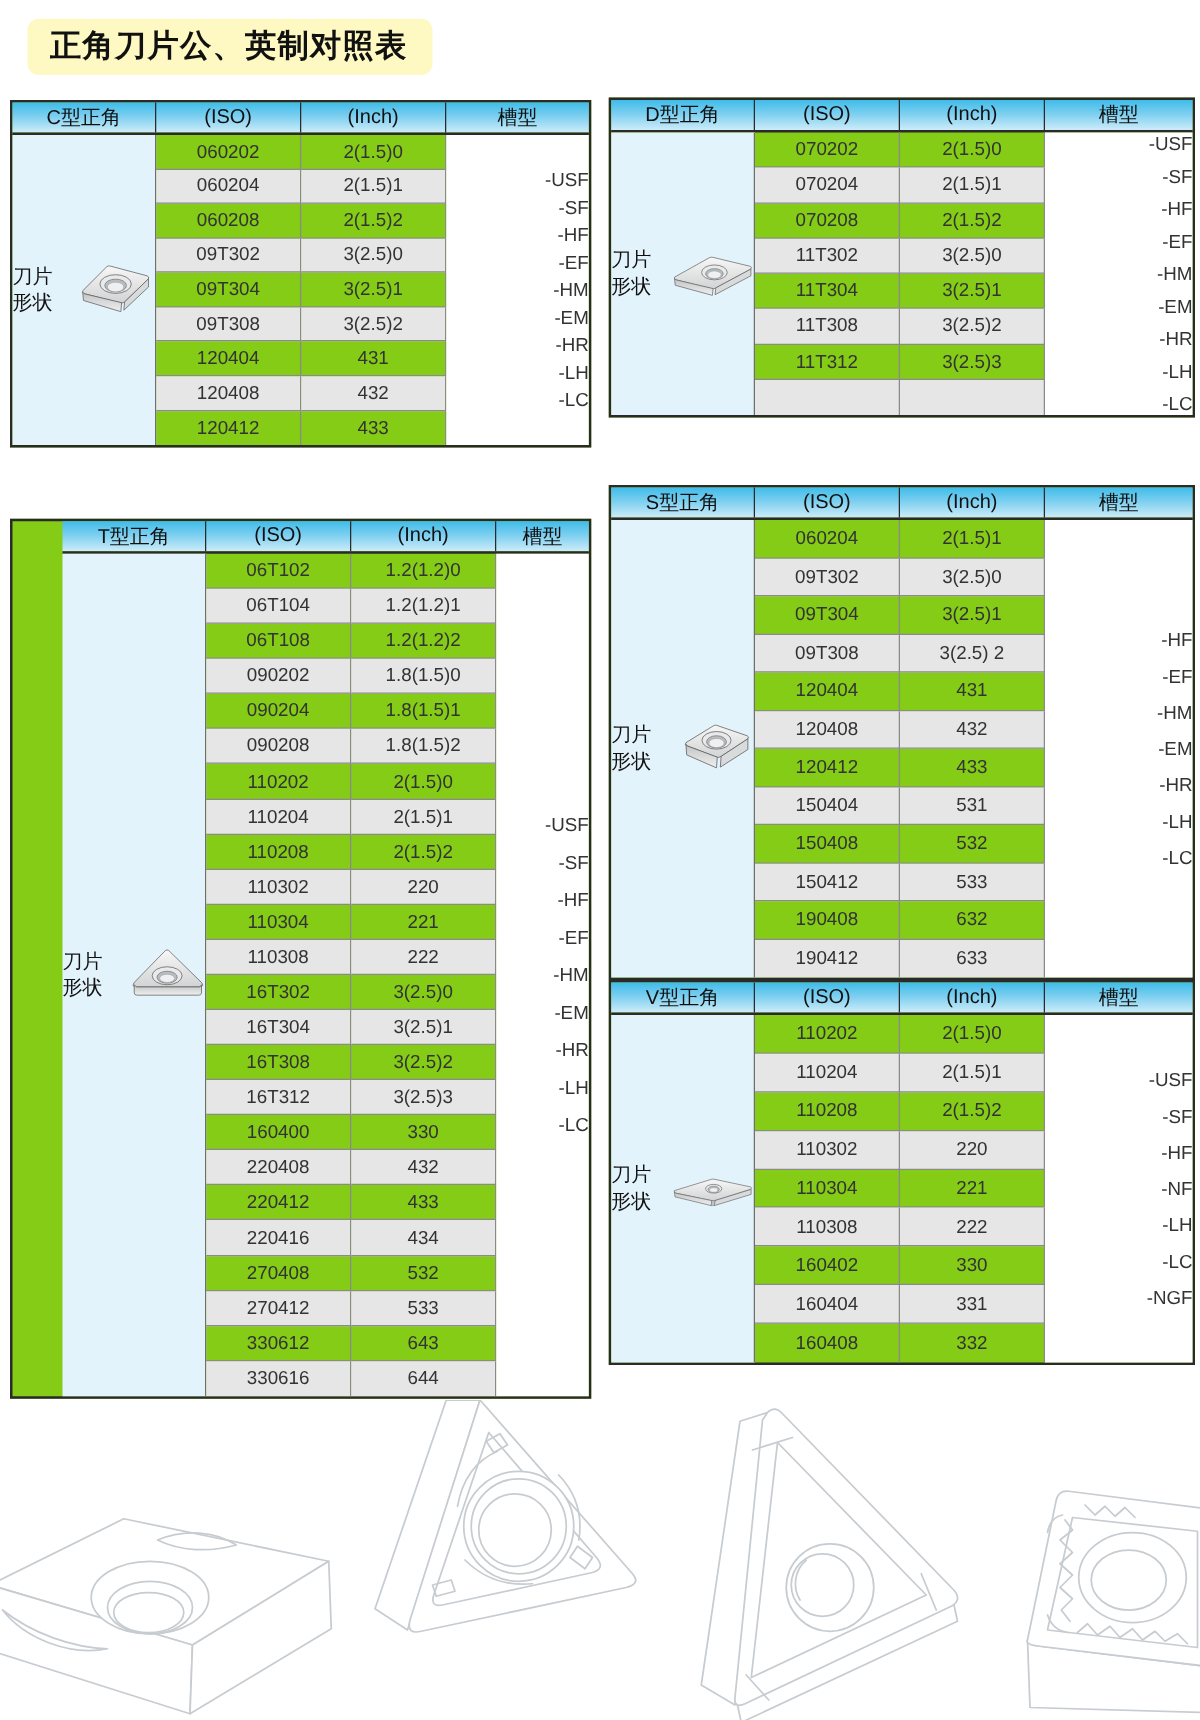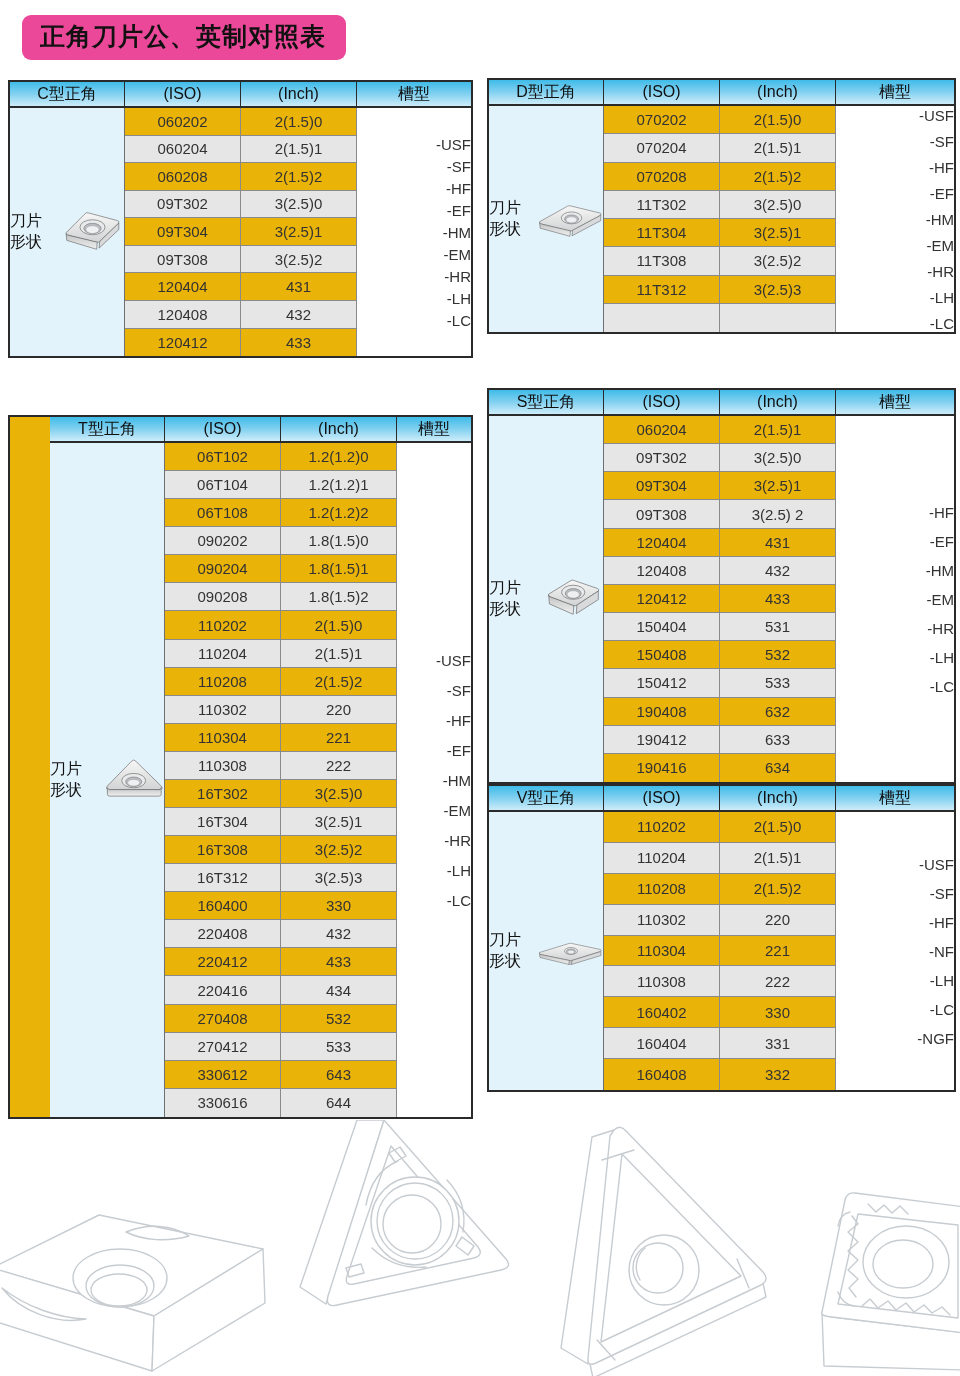--- a/index.html
+++ b/index.html
@@ -6,28 +6,28 @@
   html,body { background:#fff; }
   body {
     font-family: "Liberation Sans", "DejaVu Sans", sans-serif;
     width: 960px; height: 1376px; position: relative; overflow: hidden;
   }
   .page { position:absolute; left:0; top:0; width:960px; height:1376px; background:#fff; }
 
   
   .page-title {
     position:absolute; left:22px; top:15px;
-    background:#ec4899; color:#111;
+    background:#fef9c3; color:#111;
     font-size:25px; font-weight:bold; letter-spacing:1px;
     padding:5px 20px 7px 18px; border-radius:9px;
   }
 
   
   .insert-table {
-    position:absolute; background:#eab308;
+    position:absolute; background:#84cc16;
     border:2px solid #2a2a2a;
     display:flex; flex-direction:column;
   }
   .tbl-c { left:8px;   top:80px;  width:465px; height:278px; }
   .tbl-d { left:487px; top:78px;  width:469px; height:256px; }
   .tbl-t { left:8px;   top:415px; width:465px; height:704px;padding-left:40px; }
   .tbl-s { left:487px; top:388px; width:469px; height:396px; }
   .tbl-v { left:487px; top:784px; width:469px; height:308px; }
 
   .thead {
@@ -432,24 +432,20 @@
             <div class="cell">150412</div>
             <div class="cell">533</div>
           </div>
           <div class="row">
             <div class="cell">190408</div>
             <div class="cell">632</div>
           </div>
           <div class="row">
             <div class="cell">190412</div>
             <div class="cell">633</div>
-          </div>
-          <div class="row">
-            <div class="cell">190416</div>
-            <div class="cell">634</div>
           </div>
         </div>
       <div class="slot-cell">
           <div class="slot">-HF</div>
           <div class="slot">-EF</div>
           <div class="slot">-HM</div>
           <div class="slot">-EM</div>
           <div class="slot">-HR</div>
           <div class="slot">-LH</div>
           <div class="slot">-LC</div>

